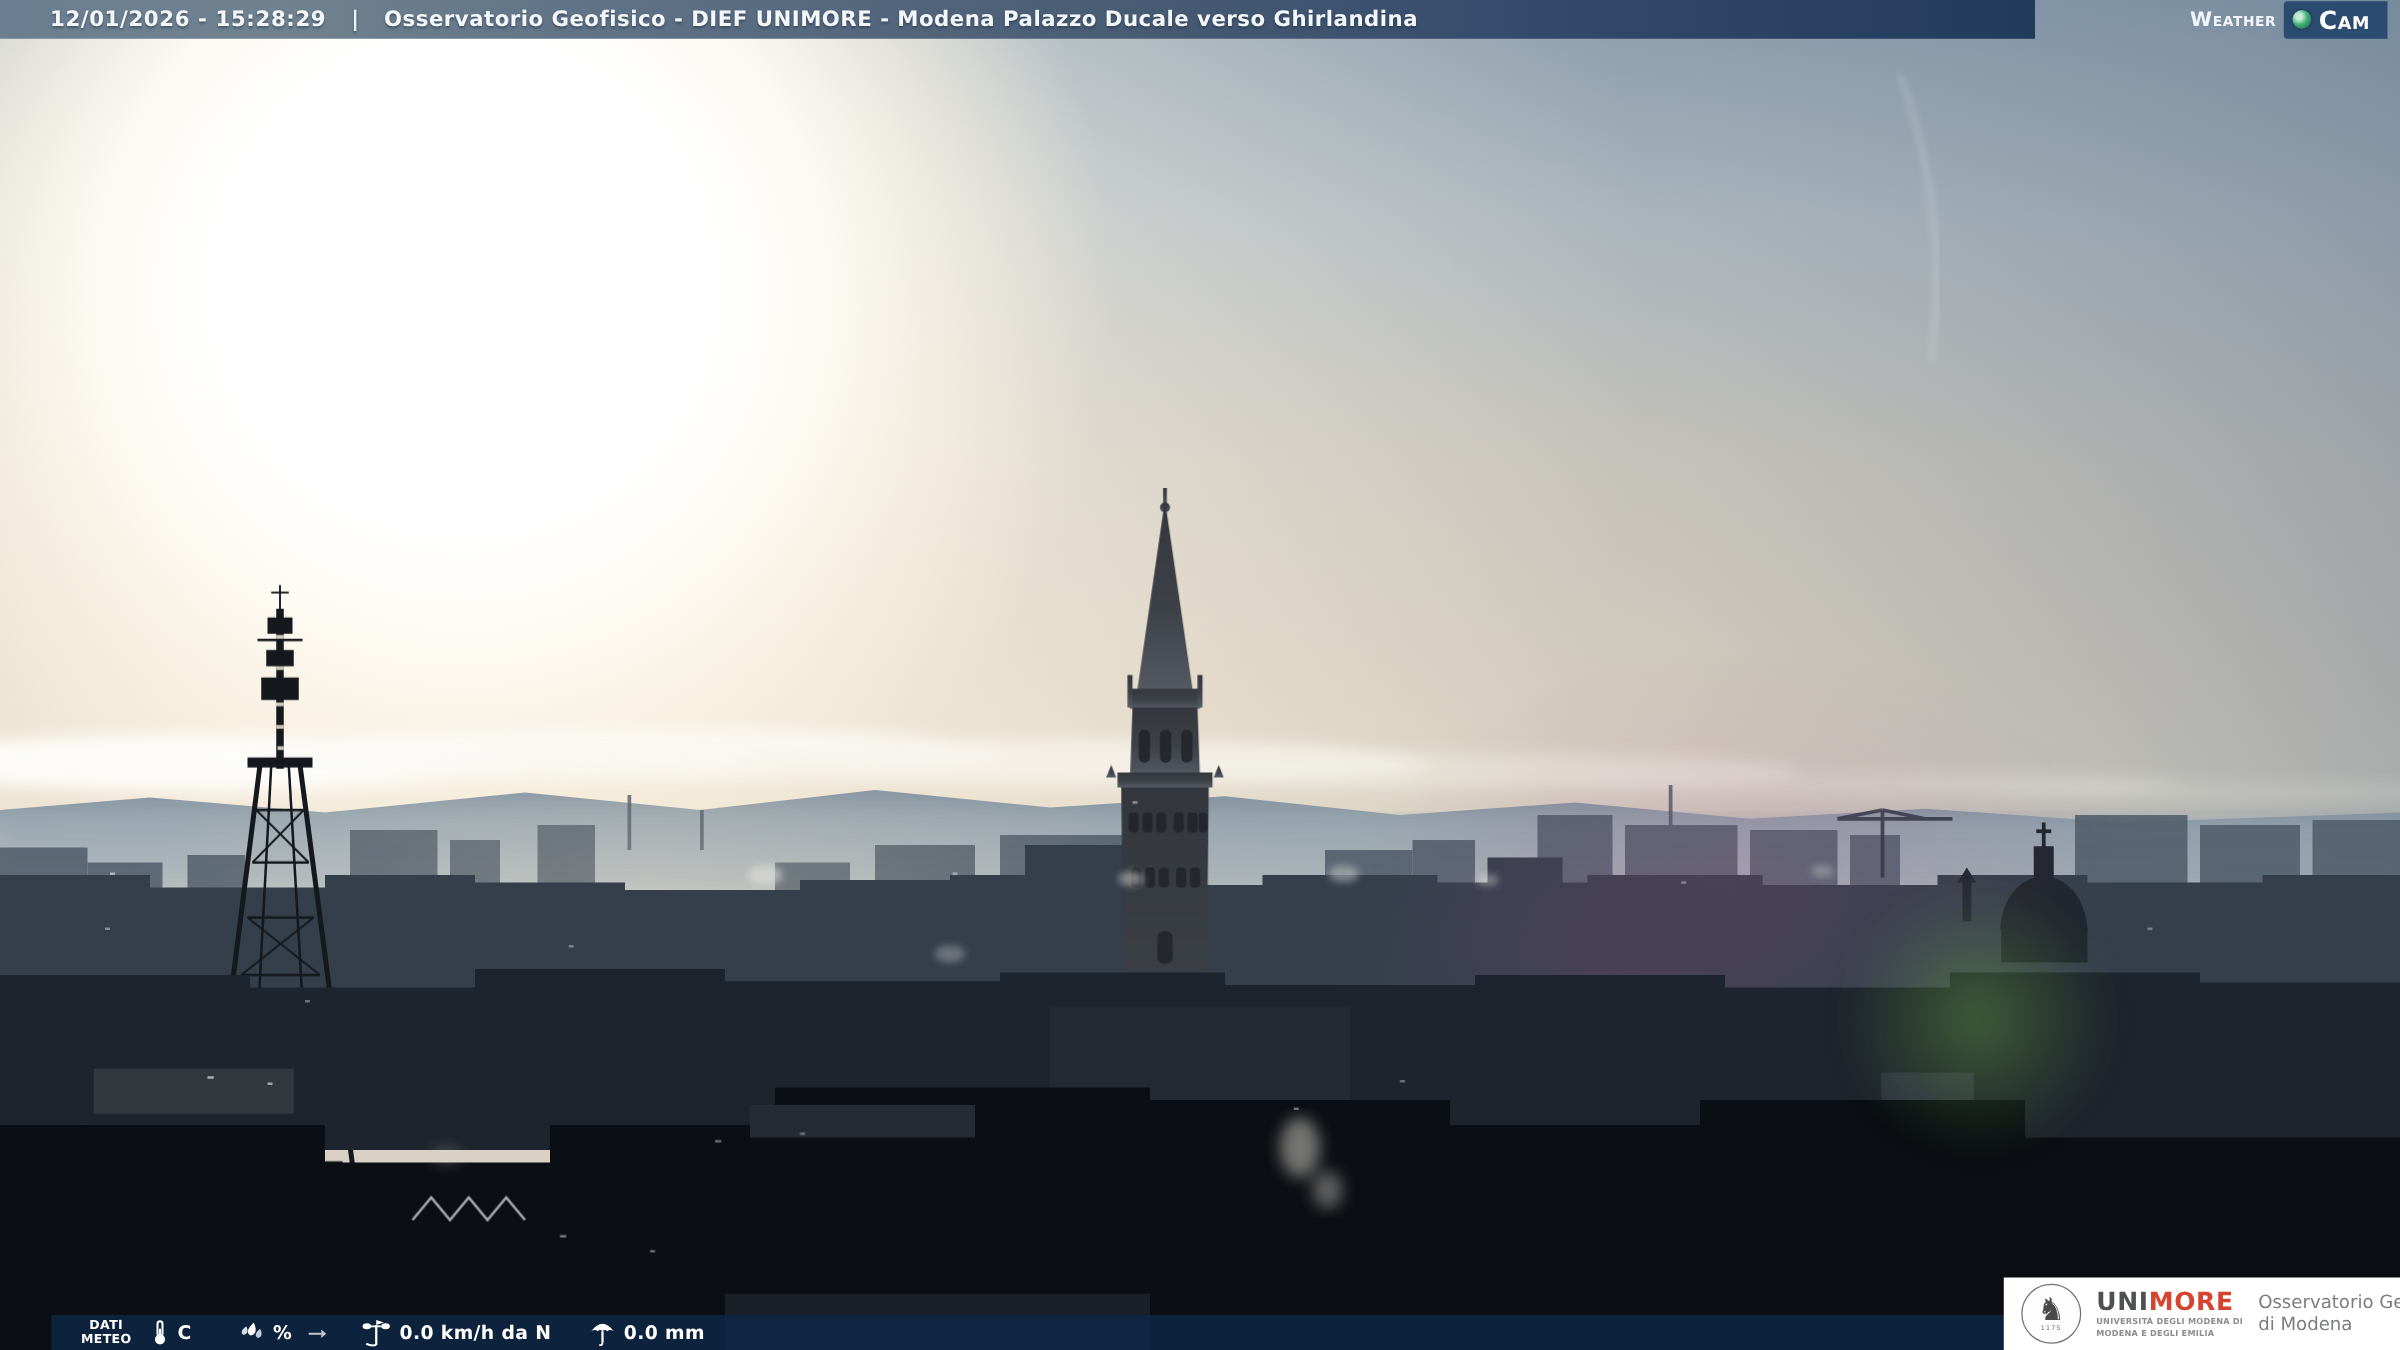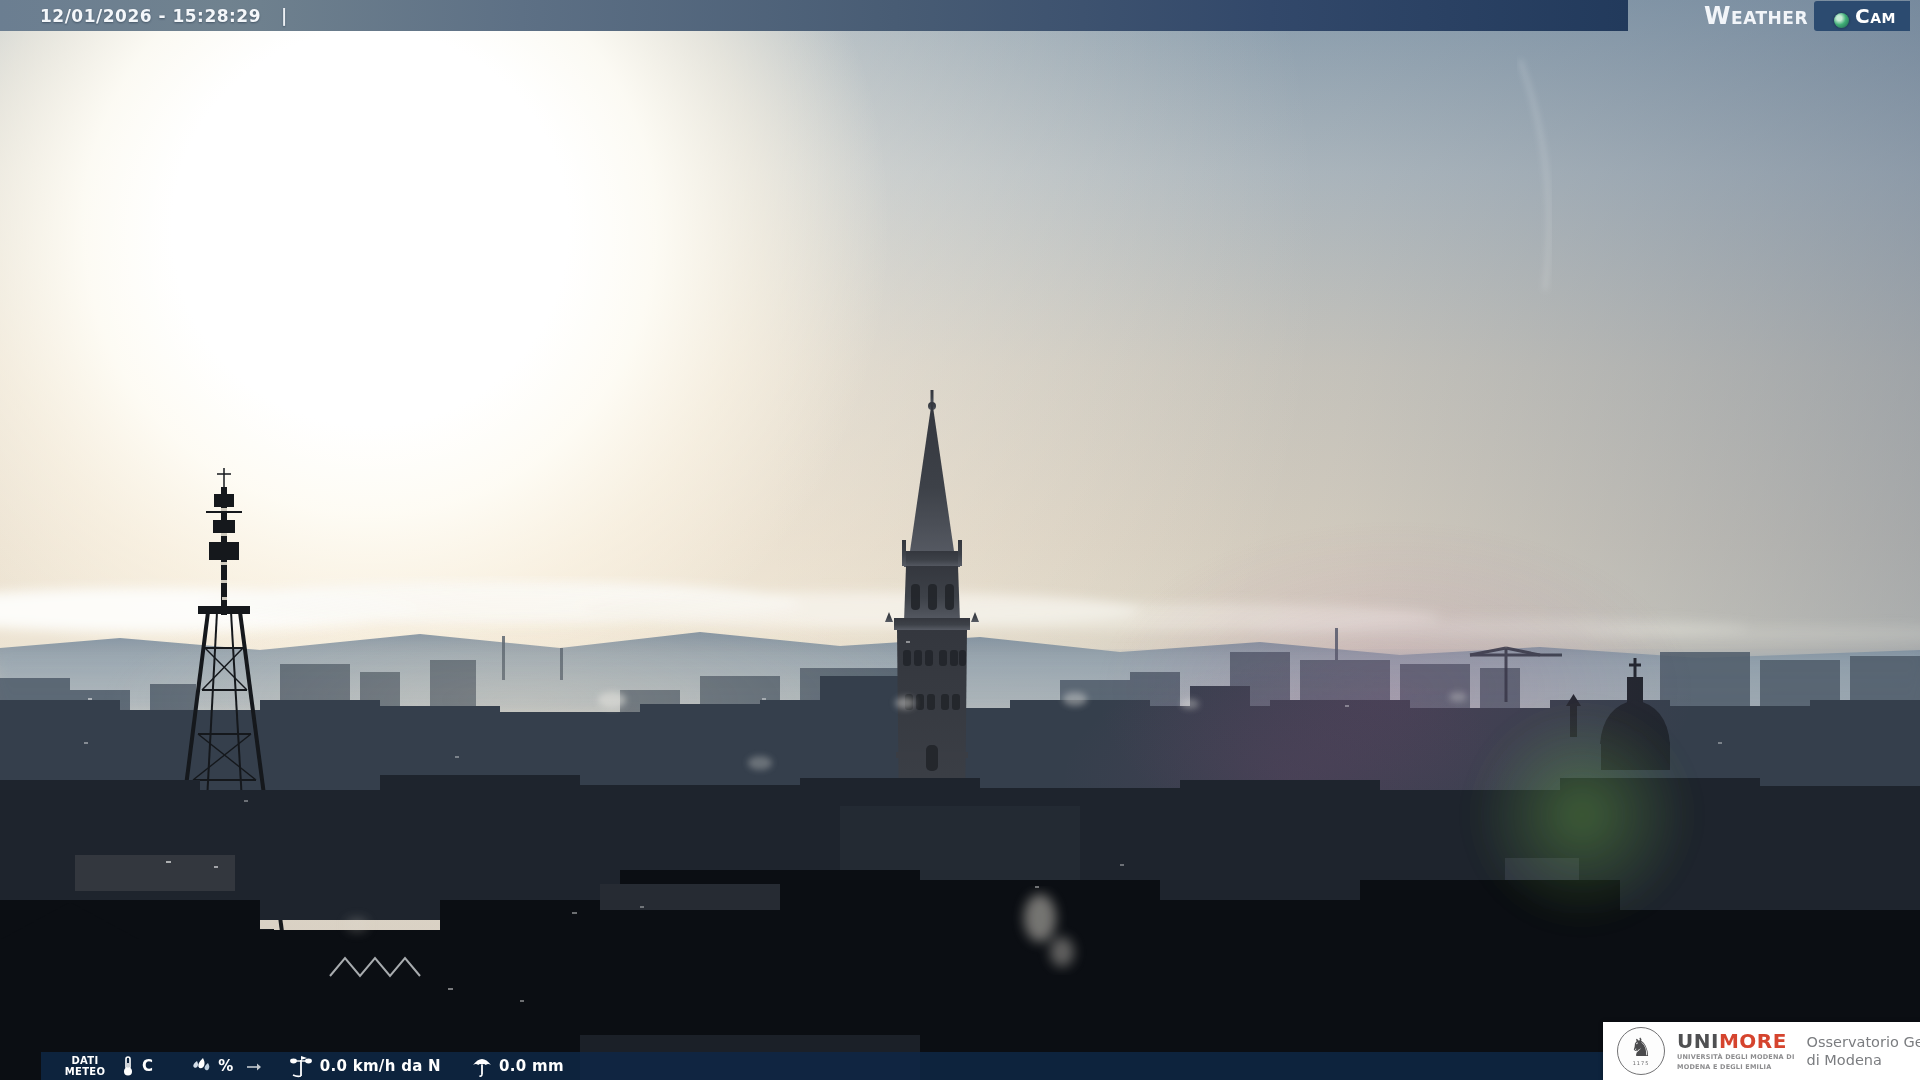--- a/index.html
+++ b/index.html
@@ -9,23 +9,23 @@
 
   
   .topbar{position:absolute;left:0;top:0;width:1628px;height:31px;z-index:5;
     background:linear-gradient(90deg,#6b7e91 0%,#70828f 14%,#5d7085 32%,#485c74 55%,#32486a 78%,#223a5c 100%);
     display:flex;align-items:center;color:#f4f7fa;font-weight:bold;font-size:17px;
     text-shadow:0 1px 2px rgba(20,35,55,.45);}
   .topbar .ts{margin-left:40px;letter-spacing:.5px;white-space:nowrap;}
   .topbar .sep{margin:0 20px;opacity:.95;}
   .topbar .title{letter-spacing:.4px;white-space:nowrap;}
   .wc-logo{position:absolute;right:10px;top:0;height:31px;display:flex;align-items:center;z-index:6;}
-  .wc-chip{display:flex;align-items:flex-end;background:#2c4b70;border-radius:3px 0 0 3px;
-           padding:3px 14px 3px 20px;margin-left:6px;}
-  .wc-weather{font-variant-caps:small-caps;font-size:24px;font-weight:600;color:#f2f5f9;letter-spacing:.5px;}
+  .wc-chip{display:flex;align-items:center;background:#2c4b70;border-radius:3px 0 0 3px;
+           padding:3px 14px 3px 7px;margin-left:6px;}
+  .wc-weather{font-variant-caps:small-caps;font-size:16px;font-weight:600;color:#f2f5f9;letter-spacing:.5px;}
   .wc-cam{font-variant-caps:small-caps;font-size:20px;font-weight:bold;color:#ffffff;letter-spacing:.5px;margin-left:6px;}
   .wc-lens{width:15px;height:15px;border-radius:50%;
     background:radial-gradient(circle at 35% 35%, #c6ead4 0 18%, var(--cam-green,#3fae76) 48%, #1c5a4b 100%);
     box-shadow:0 0 3px rgba(0,0,0,.4);}
 
   
   .databar{position:absolute;left:0;top:1052px;width:1920px;height:28px;z-index:4;
     background:var(--footer-navy,rgba(14,39,69,.85));display:flex;align-items:center;
     color:#fff;font-weight:bold;margin-left:41px;}
   .db-label{margin-left:16px;width:56px;text-align:center;font-size:10px;line-height:11px;letter-spacing:.3px;}
@@ -322,20 +322,21 @@
       <rect x="244" y="800" width="4" height="2" opacity=".35"></rect>
         <rect x="1120" y="864" width="4" height="2" opacity=".35"></rect>
     </g>
 
     <circle cx="1582" cy="815" r="110" fill="url(#grn)" filter="url(#b12)"></circle>
   </svg>
 
   <div class="topbar">
     <span class="ts">12/01/2026 - 15:28:29</span>
     <span class="sep">|</span>
+    <span class="title">Osservatorio Geofisico - DIEF UNIMORE - Modena Palazzo Ducale verso Ghirlandina</span>
   </div>
   <div class="wc-logo">
     <span class="wc-weather">Weather</span>
     <span class="wc-chip">
       <span class="wc-lens"></span>
       <span class="wc-cam">Cam</span>
     </span>
   </div>
 
   <div class="databar">

